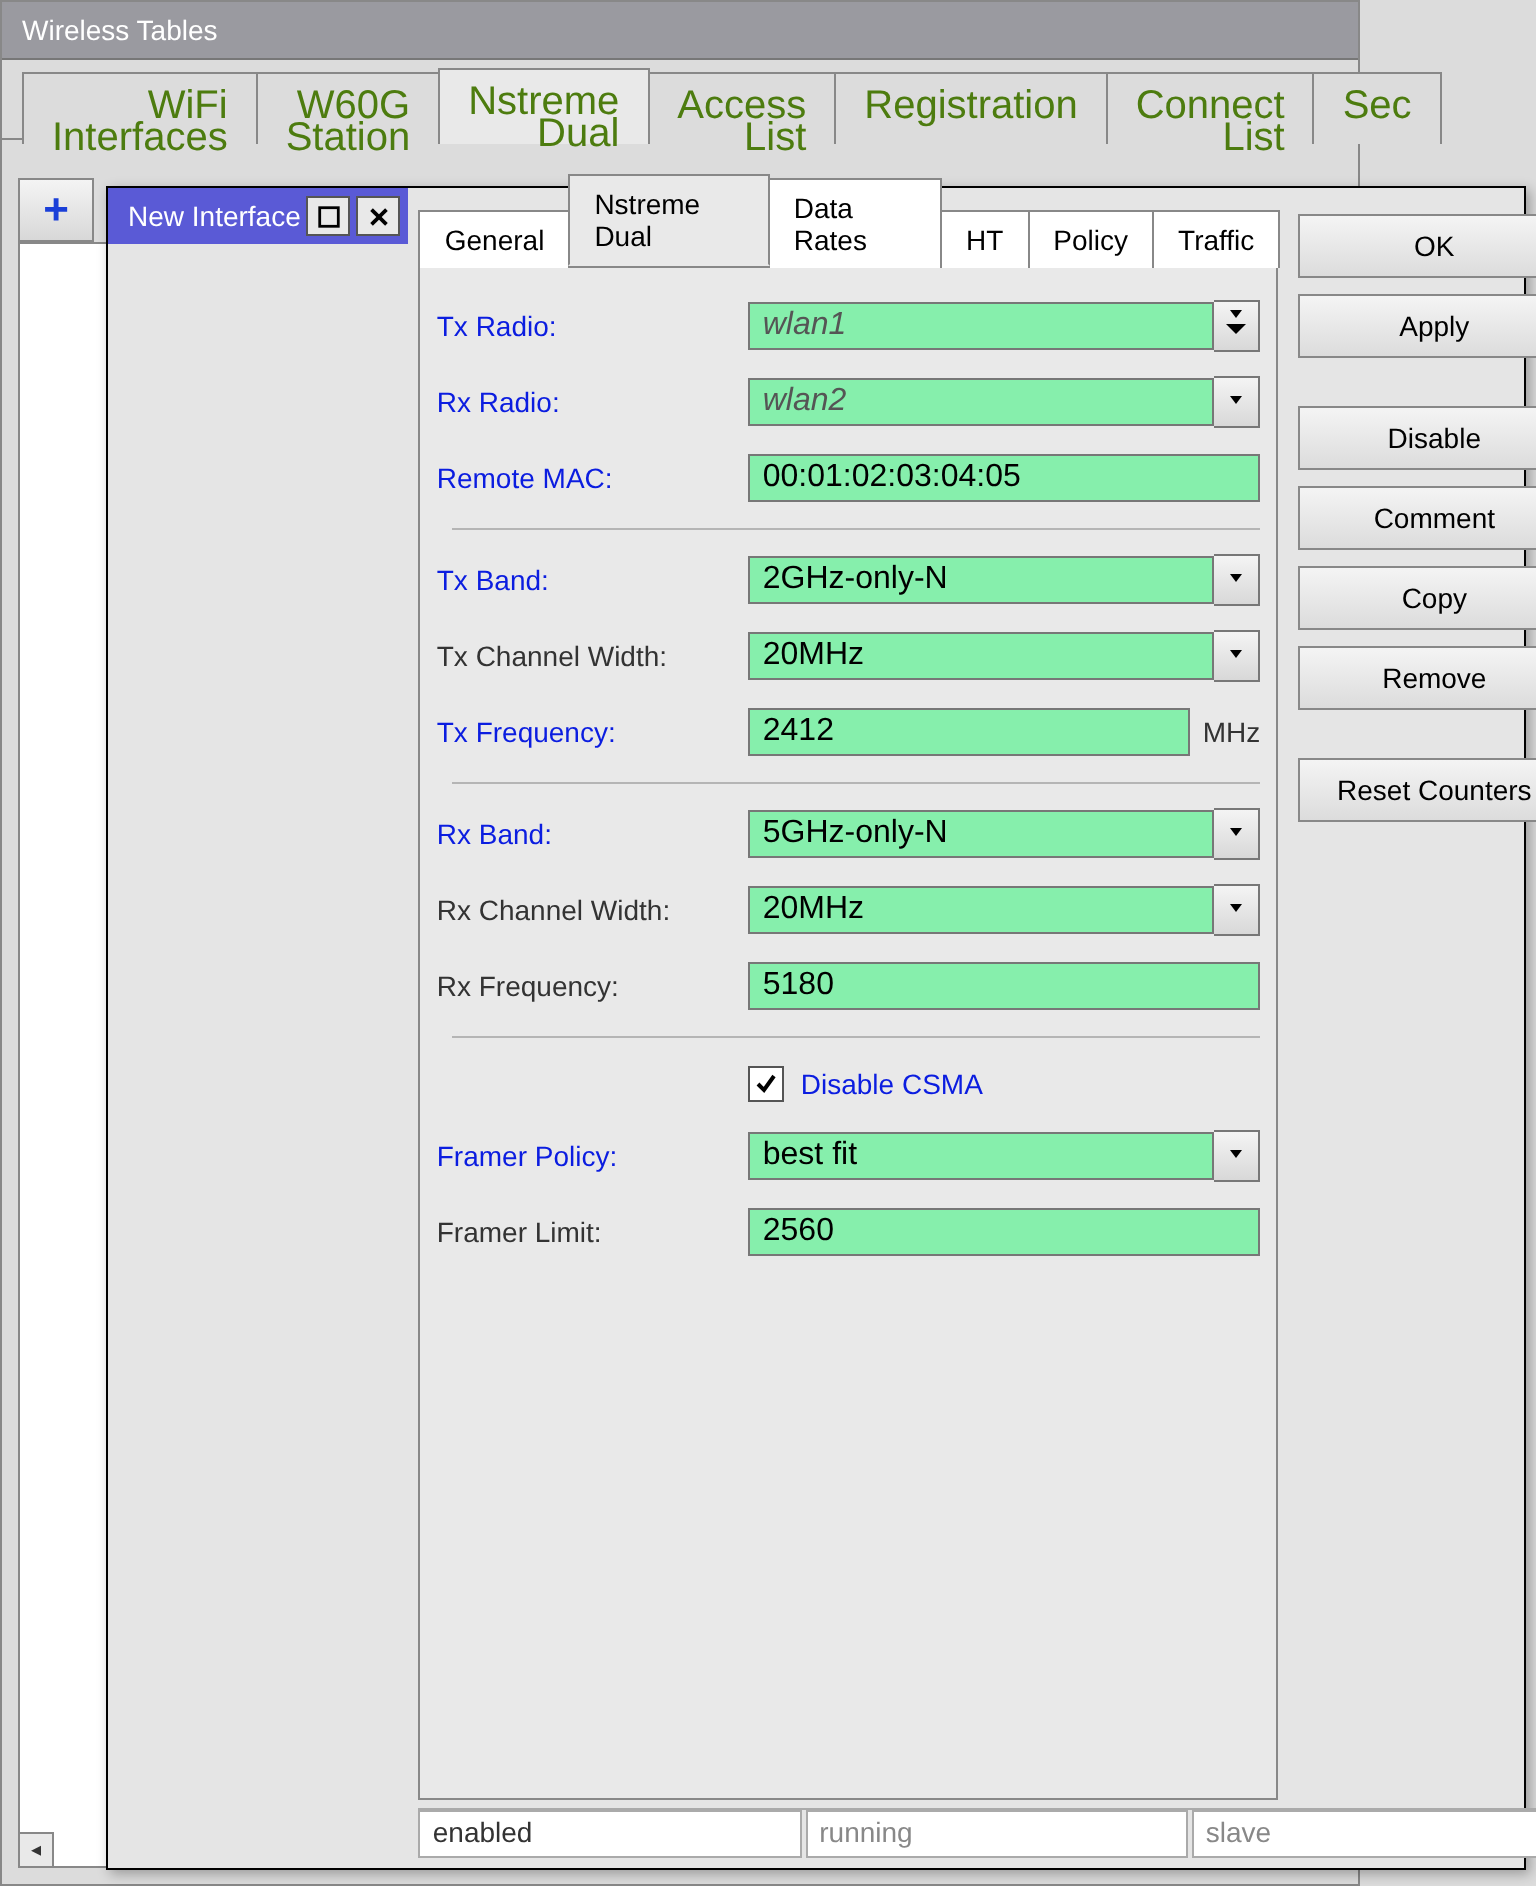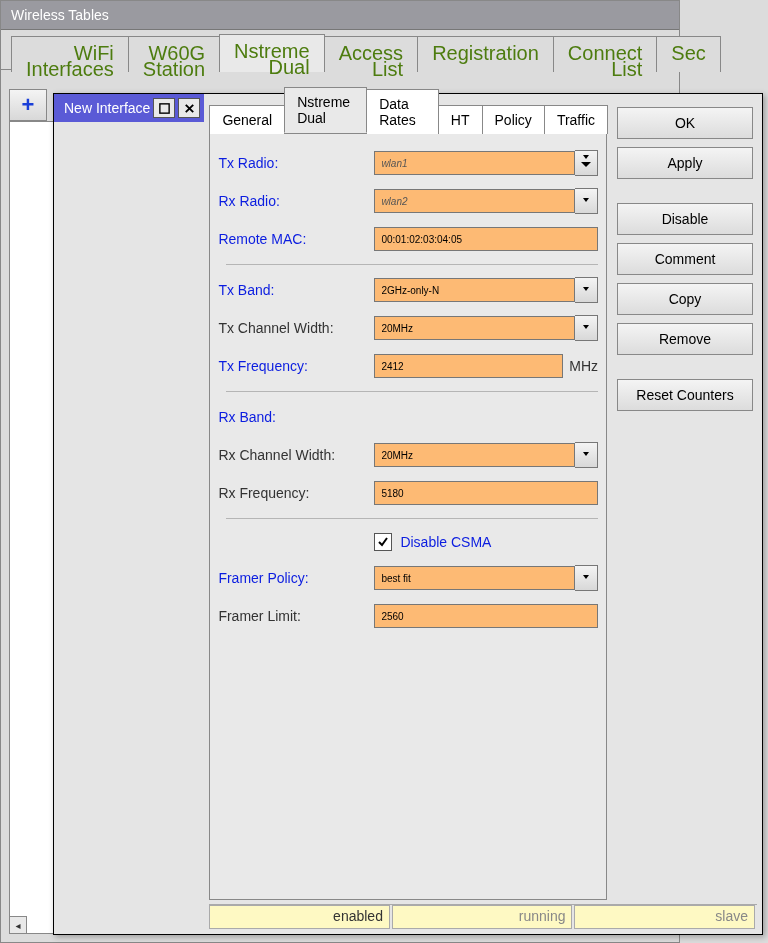--- a/index.html
+++ b/index.html
@@ -207,22 +207,22 @@
     flex: 1;
     display: flex;
     align-items: center;
   }
   .field input {
     flex: 1;
     height: 24px;
     border: 1px solid #777;
     padding: 0 6px;
     font-family: inherit;
-    font-size: 10px;
-    background: #fdba74;
+    font-size: 16px;
+    background: #86efac;
     box-sizing: border-box;
   }
   .field input.italic { font-style: italic; color: #555; }
   .field .unit {
     margin-left: 6px;
     font-size: 14px;
     color: #333;
   }
   .dropbtn {
     width: 22px;
@@ -282,27 +282,26 @@
   .status-bar {
     display: flex;
     height: 24px;
     border-top: 1px solid #aaa;
     margin-top: 4px;
     flex-shrink: 0;
   }
   .status-cell {
     flex: 1;
     border: 1px solid #aaa;
-    background: #fef9c3;
+    background: #ffffff;
     padding: 2px 6px;
     font-size: 14px;
     color: #888;
     margin-right: 2px;
     box-sizing: border-box;
-    text-align: right;
   }
   .status-cell:first-child { color: #333; }
   .side-gap { height: 8px; }
 </style>
 </head>
 <body>
 
 <div class="outer-frame">
   <div class="outer-title">Wireless Tables</div>
   <div class="outer-tabs">
@@ -417,20 +416,28 @@
               <div class="field">
                 <input value="2412" style="">
                 <span class="unit">MHz</span>
               </div>
             </div>
 
             <div class="sep"></div>
 
             <div class="row">
               <div class="lbl blue">Rx Band:</div>
+              <div class="field">
+                <input value="5GHz-only-N" style="">
+                <div class="dropbtn">
+                    <svg viewBox="0 0 10 10">
+                      <polygon points="2,2 8,2 5,6"></polygon>
+                    </svg>
+                  </div>
+              </div>
             </div>
 
             <div class="row">
               <div class="lbl">Rx Channel Width:</div>
               <div class="field">
                 <input value="20MHz" style="">
                 <div class="dropbtn">
                     <svg viewBox="0 0 10 10">
                       <polygon points="2,2 8,2 5,6"></polygon>
                     </svg>

